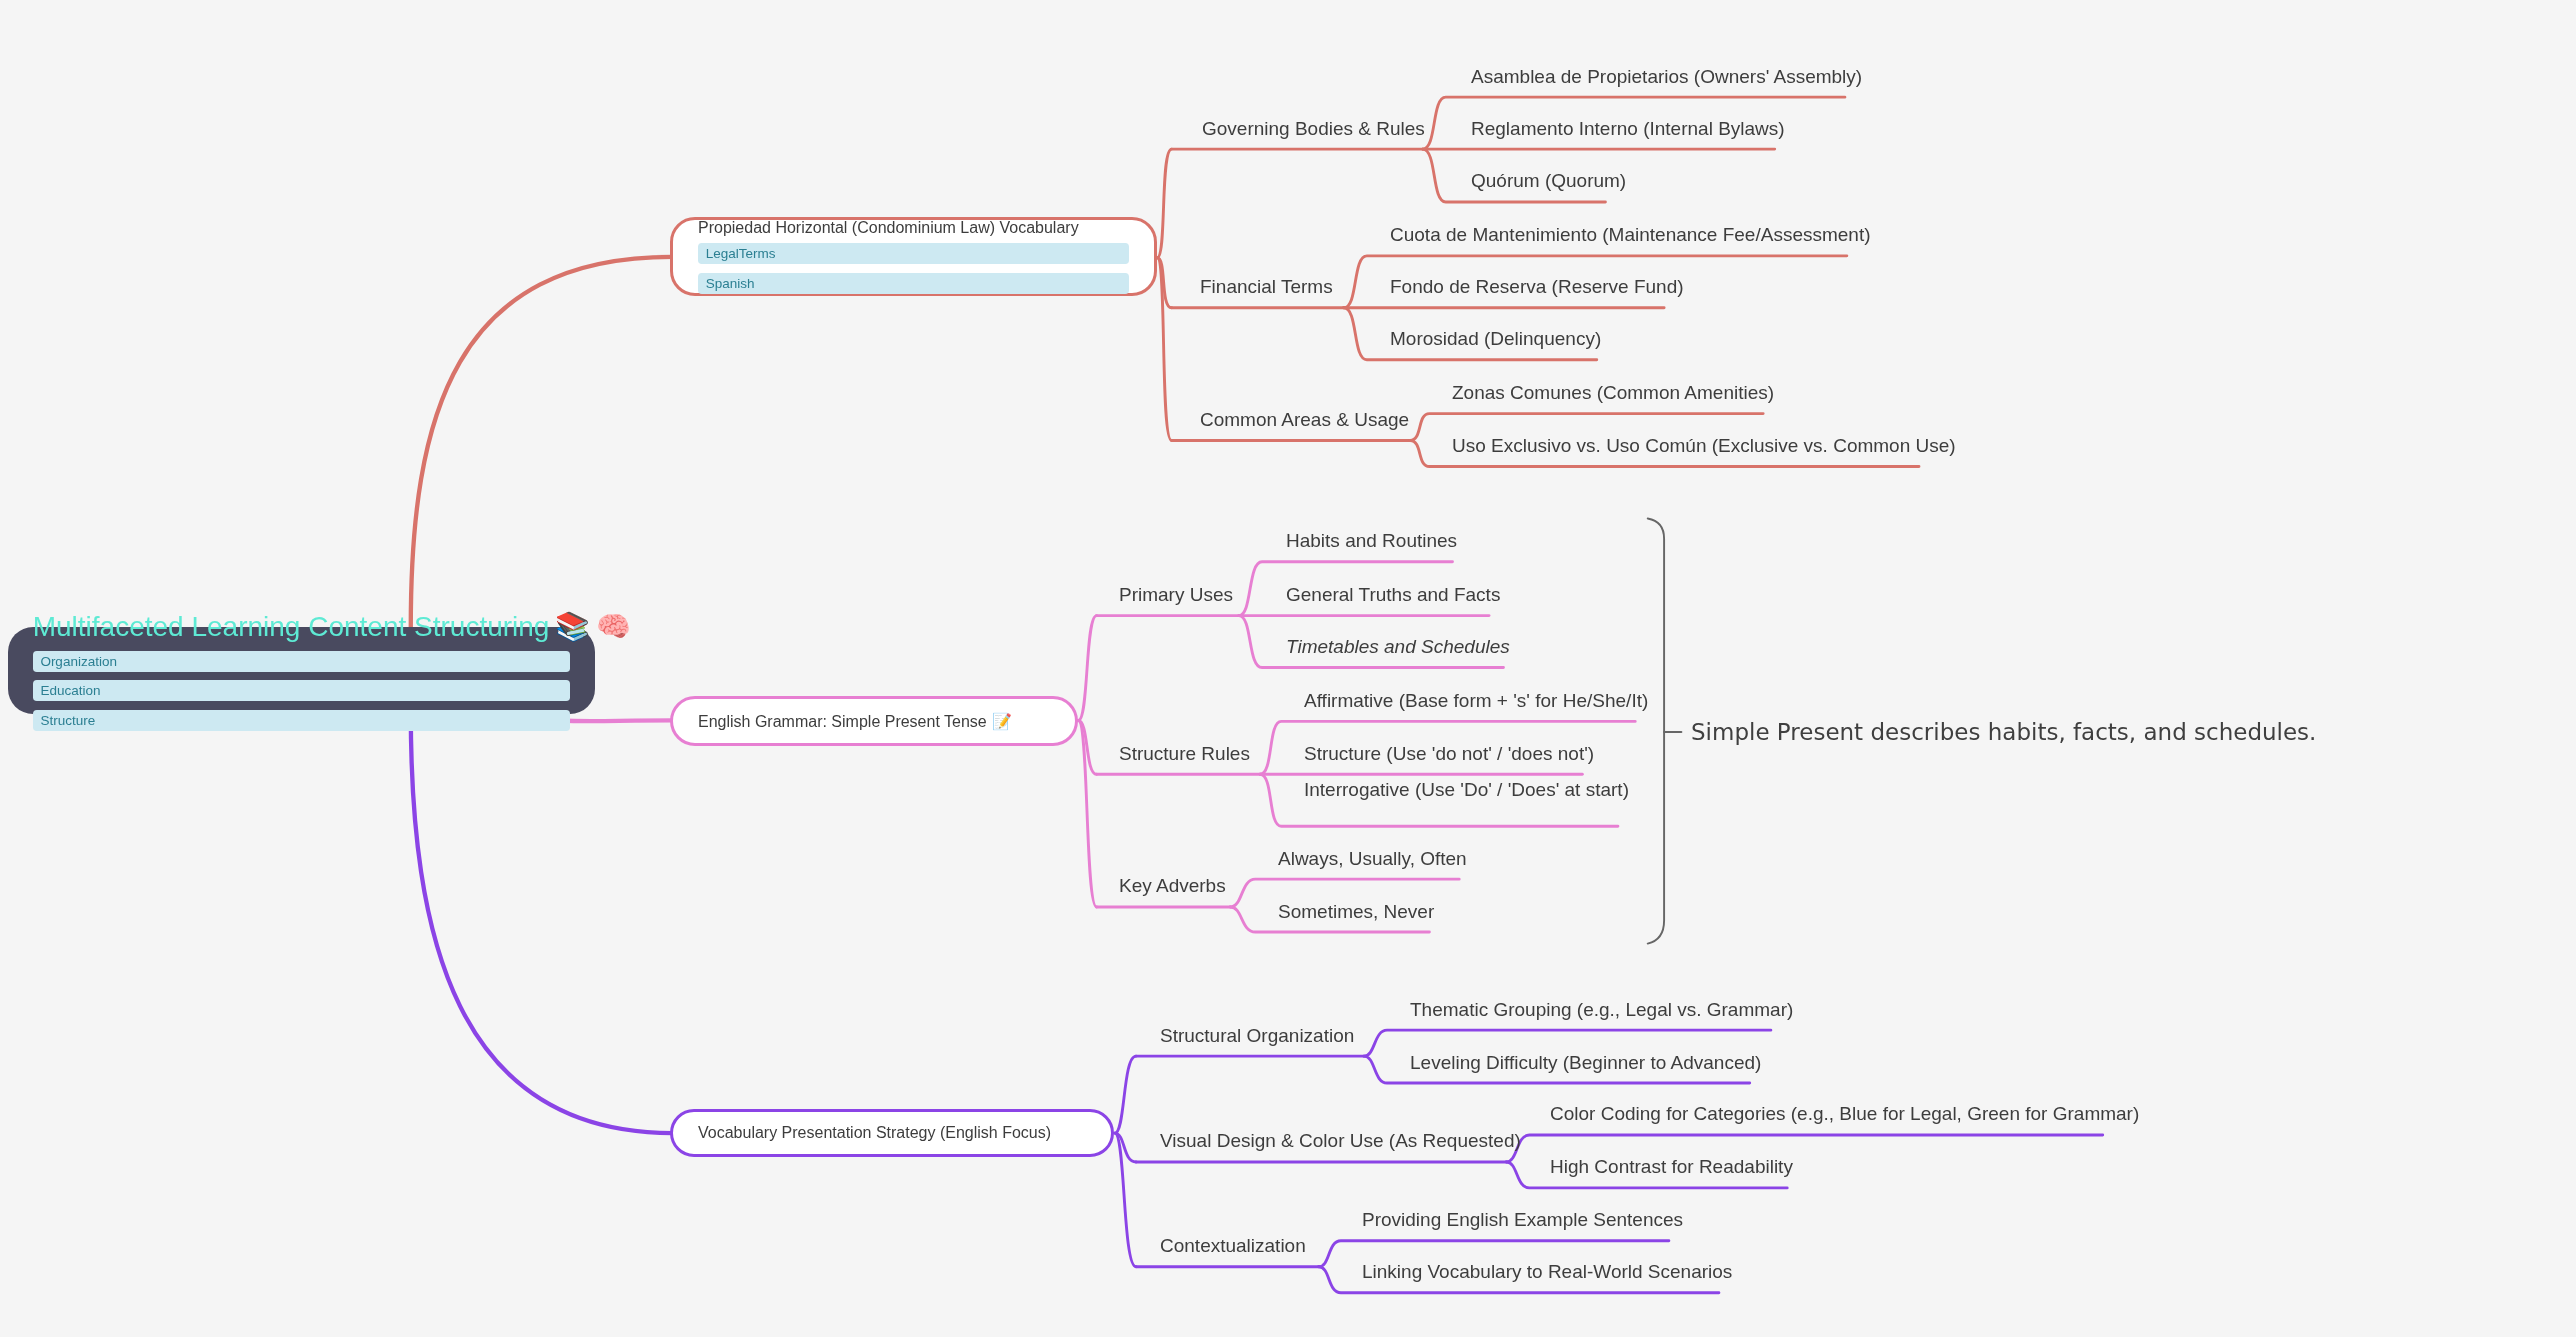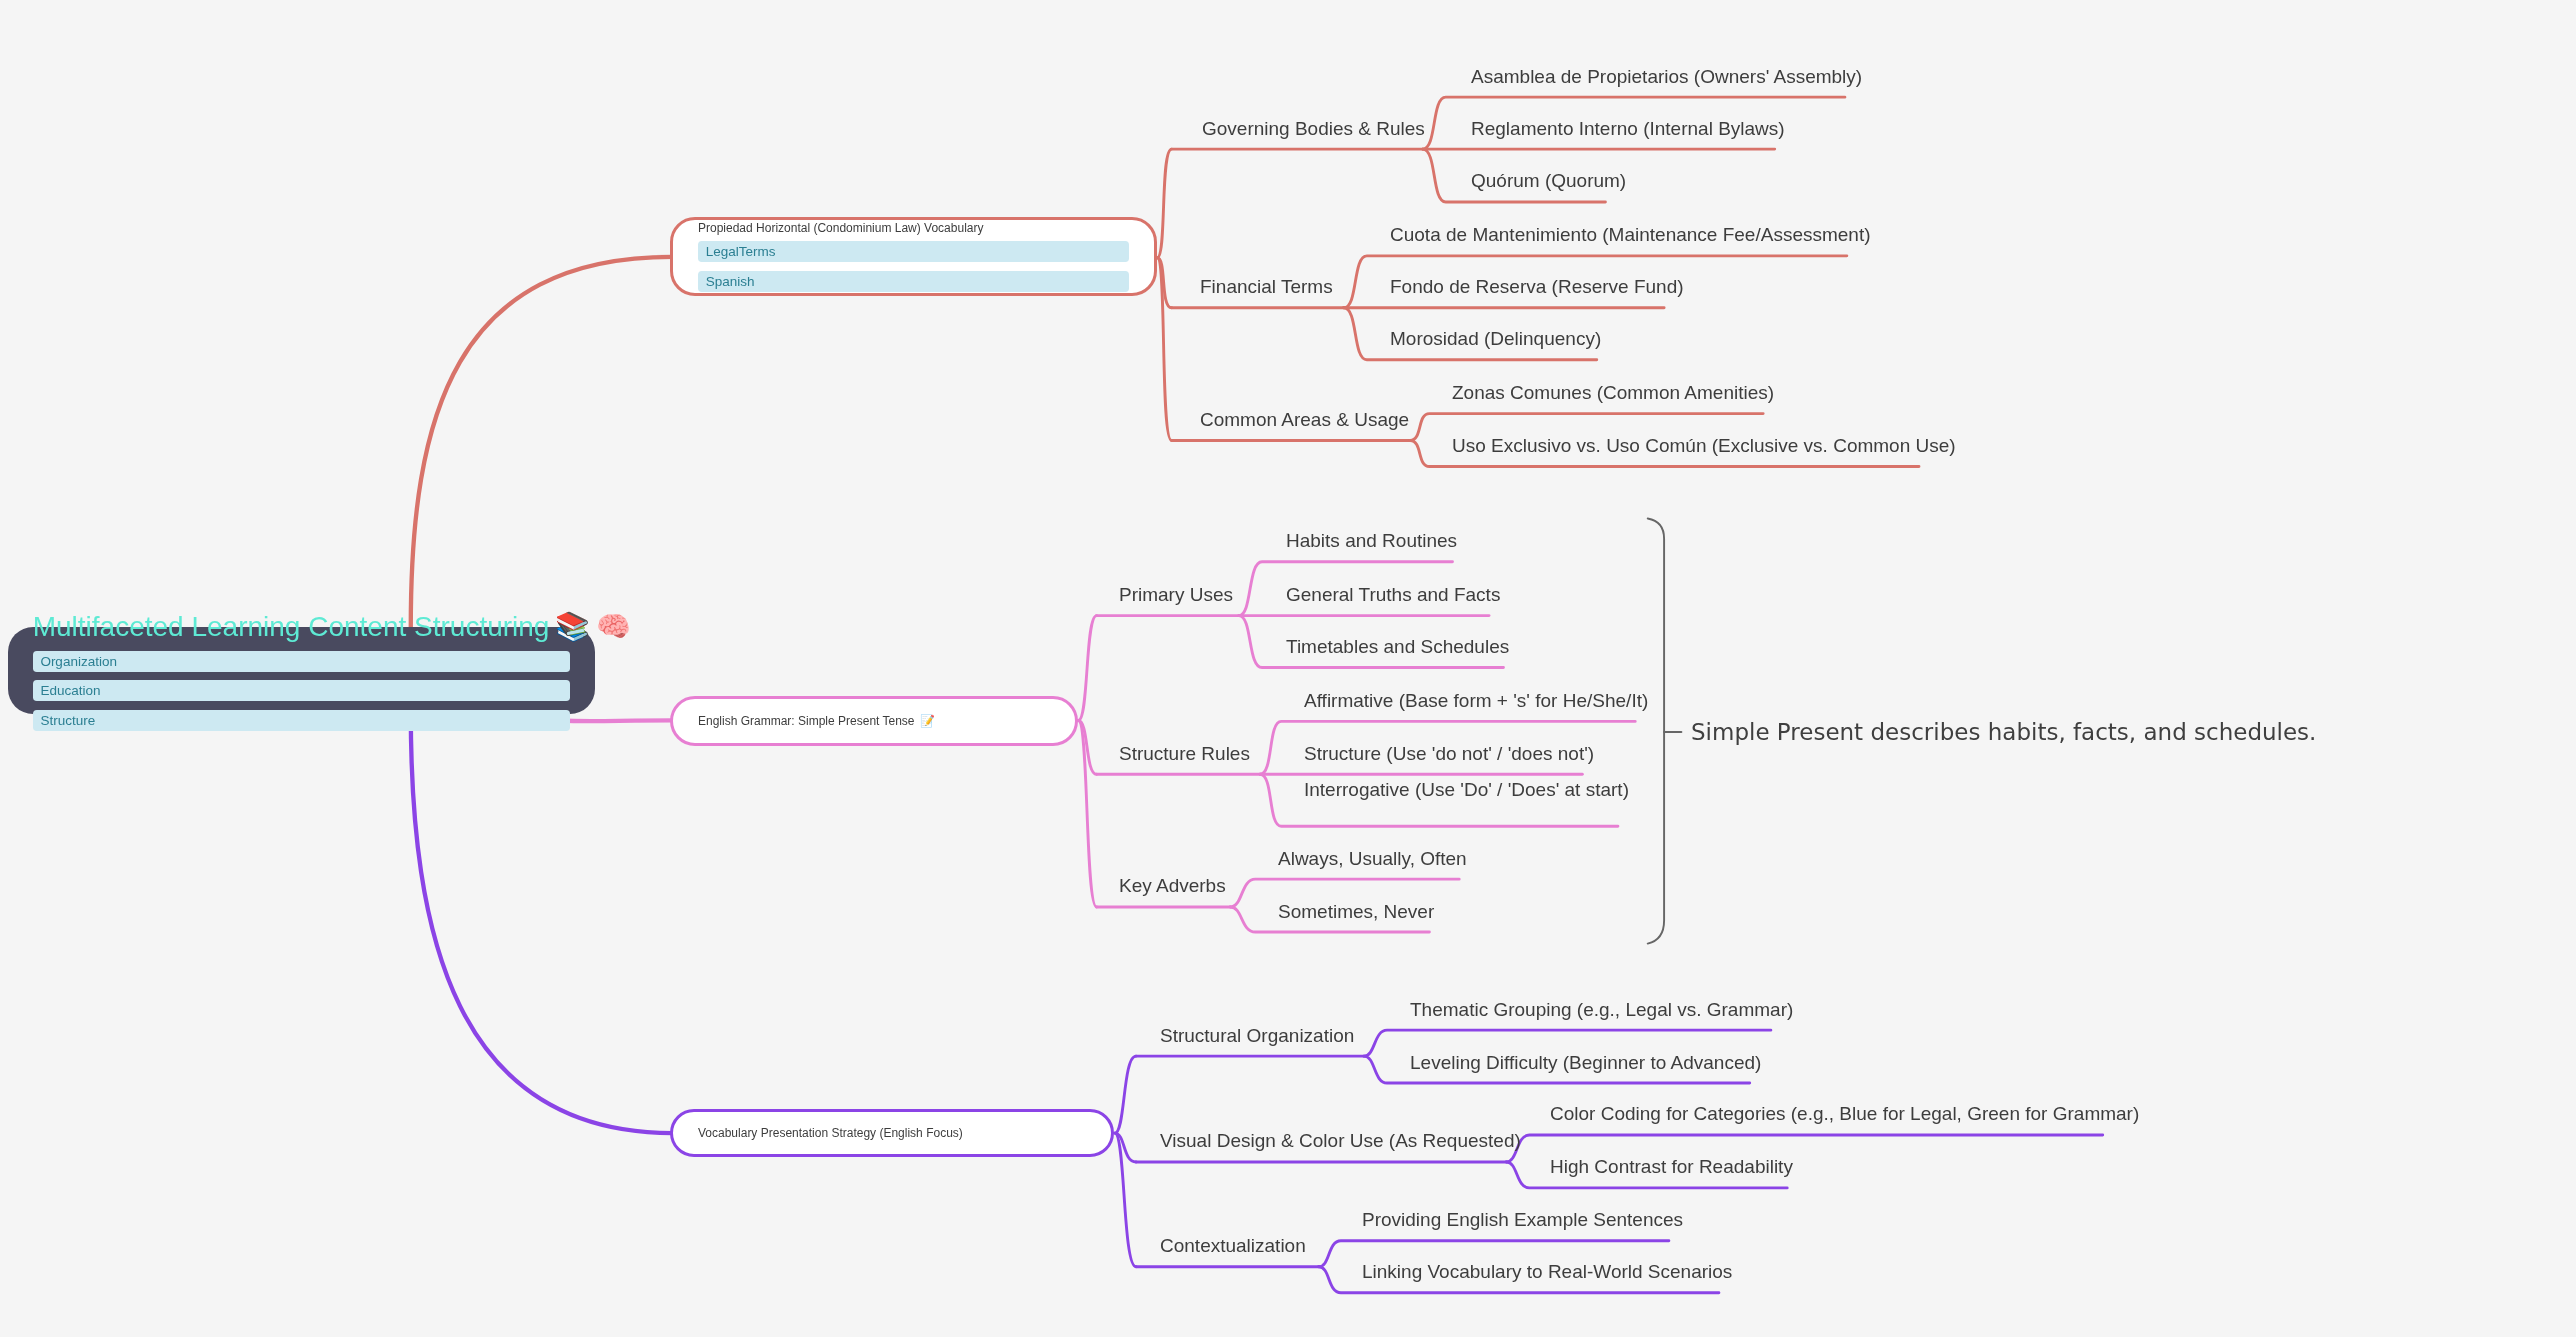--- a/index.html
+++ b/index.html
@@ -7,21 +7,21 @@
           font-family:"Liberation Sans",sans-serif;}
   svg.links{position:absolute;left:0;top:0;}
   svg.links path{fill:none;stroke-linecap:round;stroke-linejoin:round;}
   .w45{stroke-width:4.5px;}
   .w3 path{stroke-width:3px;}
   .w2 path{stroke-width:2px;}
   .label{position:absolute;font-size:19px;line-height:29px;color:#3d3d3d;white-space:nowrap;}
   .node-box{position:absolute;background:#ffffff;border:3.8px solid #999;border-radius:25px;
             box-sizing:border-box;display:flex;flex-direction:column;justify-content:center;
             padding:0 25px;gap:5.8px;}
-  .node-title{font-size:12px;color:#3d3d3d;white-space:nowrap;}
+  .node-title{font-size:16px;color:#3d3d3d;white-space:nowrap;}
   .root-box{position:absolute;left:7.7px;top:627px;width:587px;height:87px;border-radius:25px;
             background:#494a5f;box-sizing:border-box;display:flex;flex-direction:column;
             justify-content:center;padding:0 25px;gap:7.7px;}
   .root-title{font-size:28px;color:#5eead4;white-space:nowrap;}
   .tags{display:flex;gap:8.7px;flex-direction:column;}
   .tag{background:#cde9f2;color:#2b7f92;font-size:13.5px;line-height:21px;padding:0 7.7px;
        border-radius:3.8px;white-space:nowrap;}
   .annotation{position:absolute;left:1691px;top:719px;font-family:"DejaVu Sans",sans-serif;
               font-size:23px;line-height:27px;color:#3f3f3f;white-space:nowrap;}
   .icon{display:inline-block;margin-left:5.8px;}
@@ -133,21 +133,21 @@
   <div class="label" style="left:1390px;top:324px;">Morosidad (Delinquency)</div>
   <div class="label" style="left:1452px;top:378px;">Zonas Comunes (Common Amenities)</div>
   <div class="label" style="left:1452px;top:431px;">Uso Exclusivo vs. Uso Común (Exclusive vs. Common Use)</div>
 
   <div class="label" style="left:1119px;top:580px;">Primary Uses</div>
   <div class="label" style="left:1119px;top:739px;">Structure Rules</div>
   <div class="label" style="left:1119px;top:871px;">Key Adverbs</div>
 
   <div class="label" style="left:1286px;top:526px;">Habits and Routines</div>
   <div class="label" style="left:1286px;top:580px;">General Truths and Facts</div>
-  <div class="label" style="left:1286px;top:632px;">Timetables and Schedules</div>
+  <div class="label" style="left:1286px;top:632px;font-style:italic;">Timetables and Schedules</div>
   <div class="label" style="left:1304px;top:686px;">Affirmative (Base form + 's' for He/She/It)</div>
   <div class="label" style="left:1304px;top:739px;">Structure (Use 'do not' / 'does not')</div>
   <div class="label" style="left:1304px;top:775px;text-align:right;">Interrogative (Use 'Do' / 'Does' at start)</div>
   <div class="label" style="left:1278px;top:844px;">Always, Usually, Often</div>
   <div class="label" style="left:1278px;top:897px;">Sometimes, Never</div>
 
   <div class="label" style="left:1160px;top:1021px;">Structural Organization</div>
   <div class="label" style="left:1160px;top:1126px;">Visual Design &amp; Color Use (As Requested)</div>
   <div class="label" style="left:1160px;top:1231px;">Contextualization</div>
 

